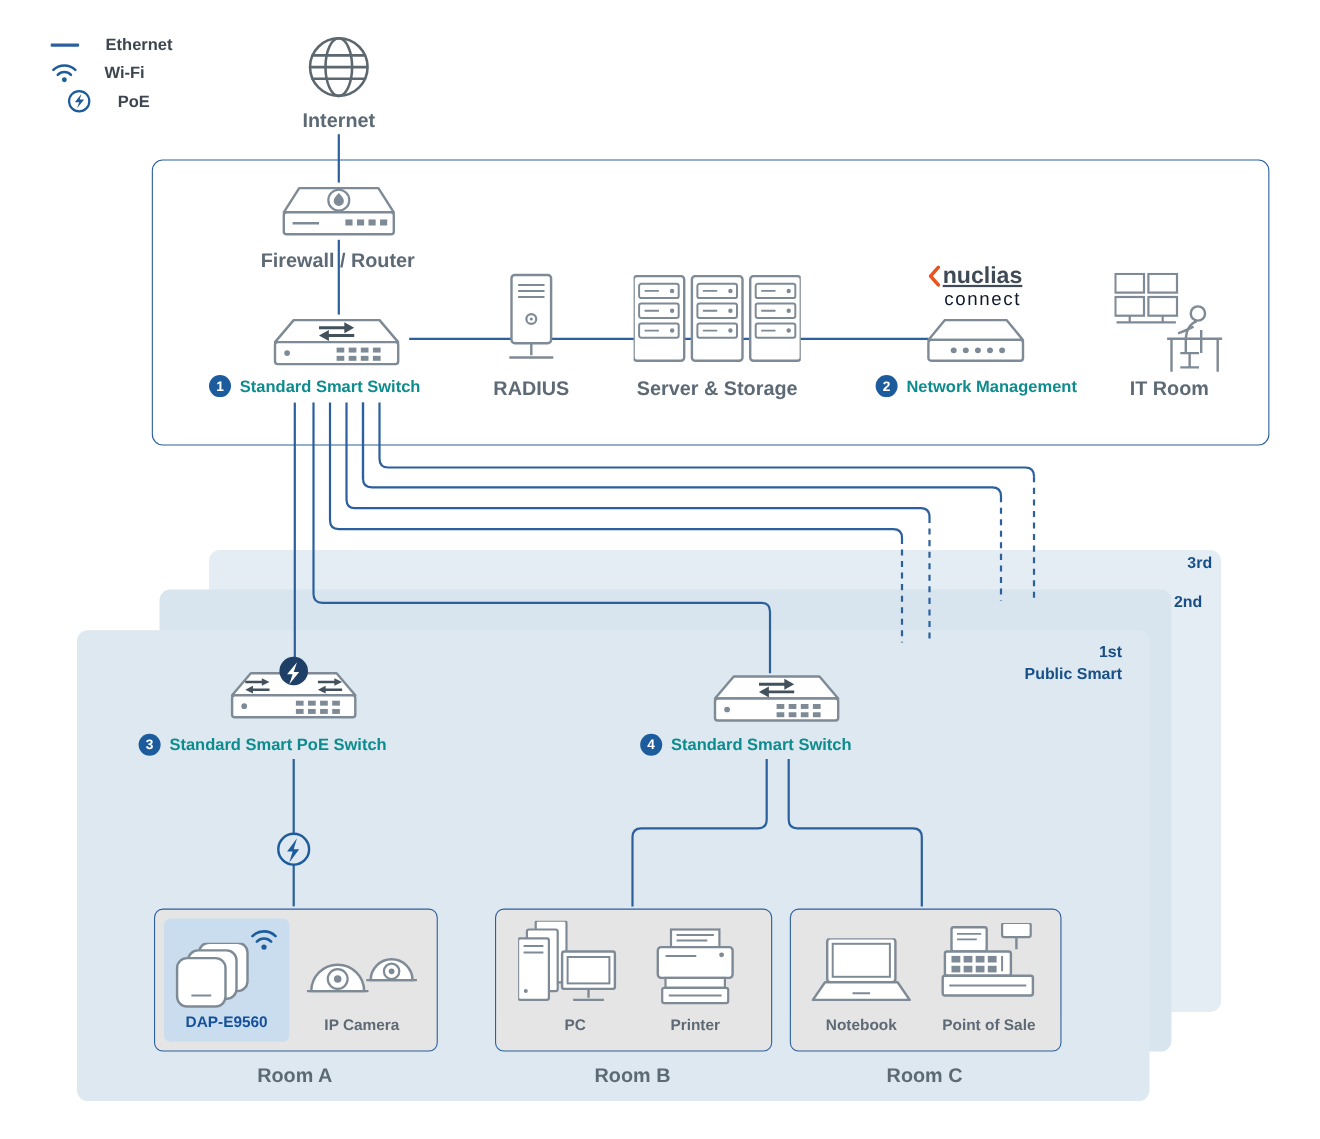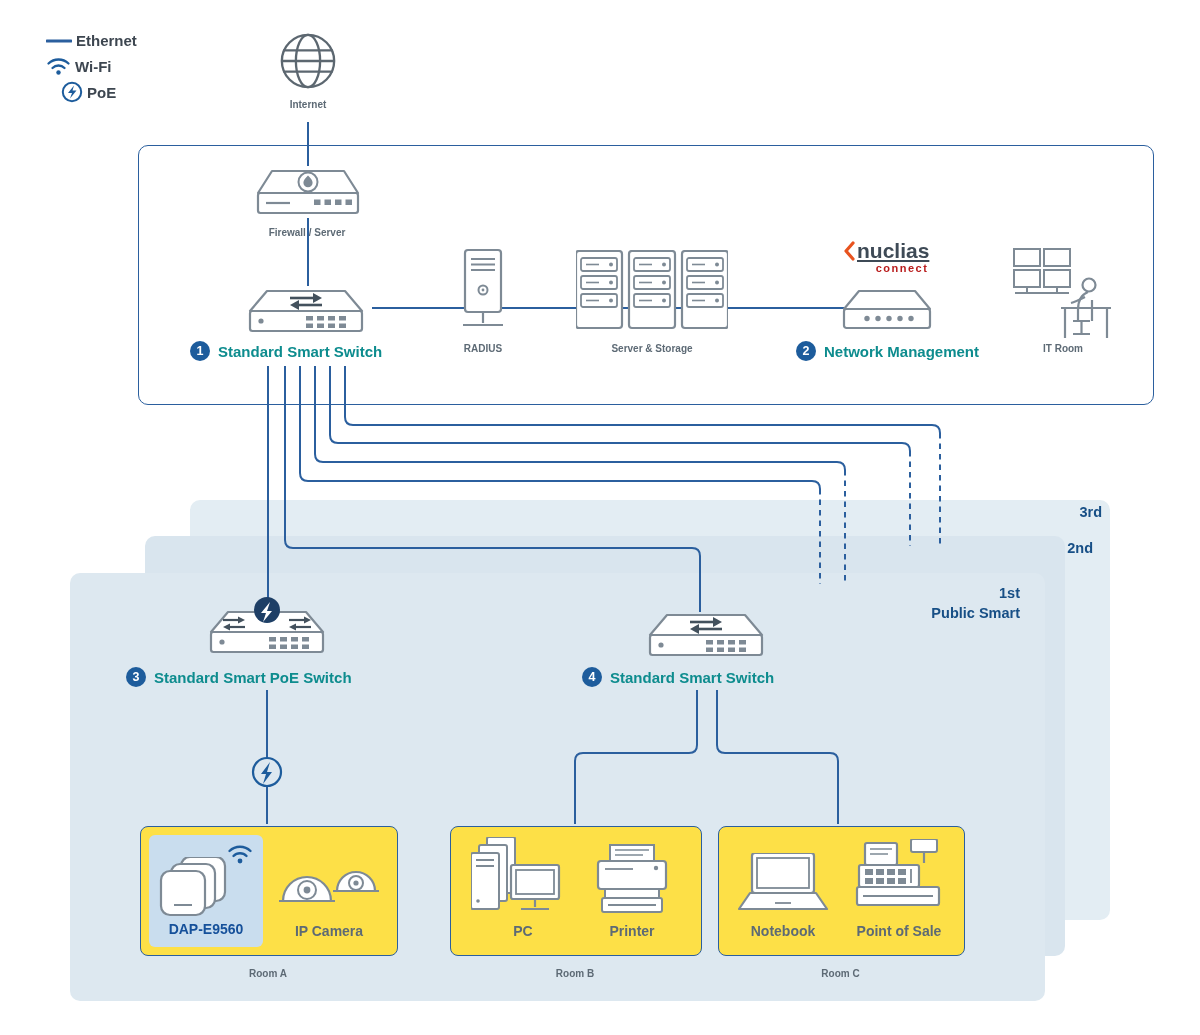--- a/index.html
+++ b/index.html
@@ -1,41 +1,41 @@
 <!DOCTYPE html>
 <html><head>
 <meta charset="utf-8">
 <style>
   html,body{margin:0;padding:0;background:#fff;}
   #canvas{position:relative;width:1200px;height:1035px;background:#ffffff;
           font-family:"Liberation Sans",sans-serif;overflow:hidden;}
   .abs{position:absolute;}
-  .dev-label{position:absolute;font-weight:700;font-size:10px;color:#5d6a75;text-align:center;}
+  .dev-label{position:absolute;font-weight:700;font-size:18px;color:#5d6a75;text-align:center;}
   .inner-label{position:absolute;font-weight:700;font-size:14px;color:#5d6a75;text-align:center;}
   .dap-label{position:absolute;font-weight:700;font-size:14px;color:#15509a;text-align:center;}
   .label-row{position:absolute;display:flex;align-items:center;gap:8px;font-weight:700;
              font-size:15px;color:#0d8c8e;white-space:nowrap;}
   .badge{width:20px;height:20px;border-radius:50%;background:#1d5c9c;color:#fff;font-size:12.5px;
          font-weight:700;display:flex;align-items:center;justify-content:center;flex:0 0 auto;}
   .nmc-box{position:absolute;left:138px;top:145px;width:1014px;height:258px;
            border:1.6px solid #2b5f9e;border-radius:10px;}
   .nmc-title{position:absolute;left:598px;top:169px;width:524px;text-align:right;
              font-weight:700;font-size:18px;color:#15509a;}
   .floor-panel{position:absolute;border-radius:10px;}
   .fp-3{left:190px;top:500px;width:920px;height:420px;background:#e3edf3;}
   .fp-2{left:145px;top:536px;width:920px;height:420px;background:#d9e5ee;}
   .fp-1{left:70px;top:573px;width:975px;height:428px;background:#dde8f0;}
   .floor-label{position:absolute;font-weight:700;font-size:14.5px;color:#174f86;text-align:right;}
-  .room{position:absolute;top:826px;height:128px;background:#fde047;border:1.6px solid #2b5f9e;border-radius:8px;}
+  .room{position:absolute;top:826px;height:128px;background:#e5e5e5;border:1.6px solid #2b5f9e;border-radius:8px;}
   .dap-cell{position:absolute;left:8px;top:8px;width:114px;height:112px;background:#c9ddee;border-radius:6px;}
-  .legend-row{position:absolute;display:flex;align-items:center;gap:4px;
+  .legend-row{position:absolute;display:flex;align-items:center;gap:24px;
               font-weight:700;font-size:15px;color:#3d4650;}
   .nuclias{position:absolute;left:843px;top:240px;display:flex;flex-direction:column;align-items:flex-end;}
   .nuclias-brand{display:flex;align-items:center;gap:2px;font-weight:700;font-size:21px;color:#3e4a56;line-height:1;text-decoration:underline;}
-  .nuclias-sub{font-weight:700;font-size:11px;color:#b91c1c;letter-spacing:1.5px;margin-top:1px;margin-right:1px;}
+  .nuclias-sub{font-weight:400;font-size:17px;color:#0f172a;letter-spacing:1.5px;margin-top:1px;margin-right:1px;}
 </style>
 </head>
 <body>
 
 <div id="canvas">
 
   <div class="floor-panel fp-3"></div>
   <div class="floor-panel fp-2"></div>
   <div class="floor-panel fp-1"></div>
 
@@ -113,21 +113,21 @@
     <circle cx="60" cy="14" r="9.5" fill="#fff" stroke="#7e8a95" stroke-width="2"></circle>
     <path d="M60,7.5 c2.8,3 4.6,4.8 4.6,7.2 a4.6,4.6 0 0 1 -9.2,0 c0,-2.4 1.8,-4.2 4.6,-7.2 z" fill="#7e8a95"></path>
     <path d="M18,35 H42" stroke="#7e8a95" stroke-width="2.2"></path>
     <g fill="#7e8a95">
       <rect x="66" y="31.5" width="6.5" height="5.5"></rect>
         <rect x="76.5" y="31.5" width="6.5" height="5.5"></rect>
       <rect x="87" y="31.5" width="6.5" height="5.5"></rect>
         <rect x="97.5" y="31.5" width="6.5" height="5.5"></rect>
     </g>
   </svg>
-  <div class="dev-label" style="left:217px;top:227px;width:180px">Firewall / Server</div>
+  <div class="dev-label" style="left:217px;top:227px;width:180px">Firewall / Router</div>
 
   <svg class="abs" style="left:240px;top:288px" width="132" height="46" viewBox="0 0 132 46">
     <path d="M27,3 H105 L122,23 H10 Z" fill="#fff" stroke="#7e8a95" stroke-width="2.2" stroke-linejoin="round"></path>
     <rect x="10" y="23" width="112" height="20" rx="2.5" fill="#fff" stroke="#7e8a95" stroke-width="2.2"></rect>
     <path d="M50,10 H74" stroke="#43515d" stroke-width="2.6"></path>
     <path d="M73,5 L82,10 L73,15 Z" fill="#43515d"></path>
     <path d="M82,17 H58" stroke="#43515d" stroke-width="2.6"></path>
     <path d="M59,12 L50,17 L59,22 Z" fill="#43515d"></path>
     <circle cx="21" cy="33" r="2.6" fill="#7e8a95"></circle>
     <g fill="#7e8a95">

